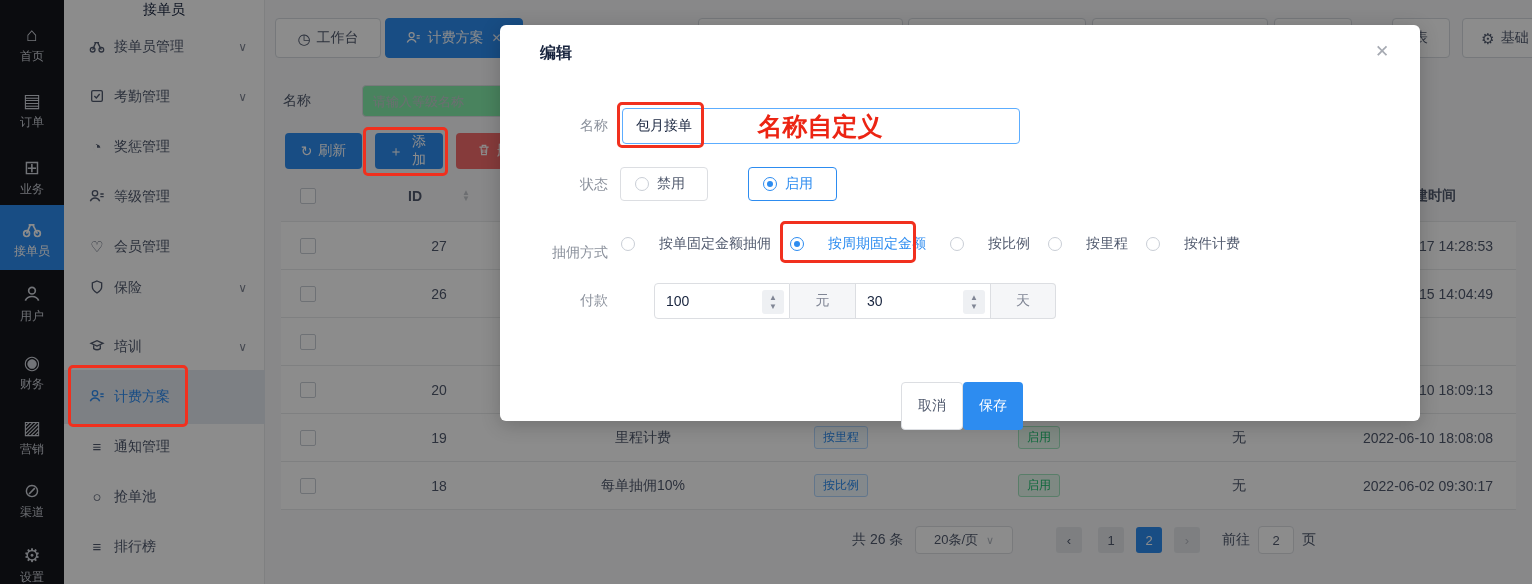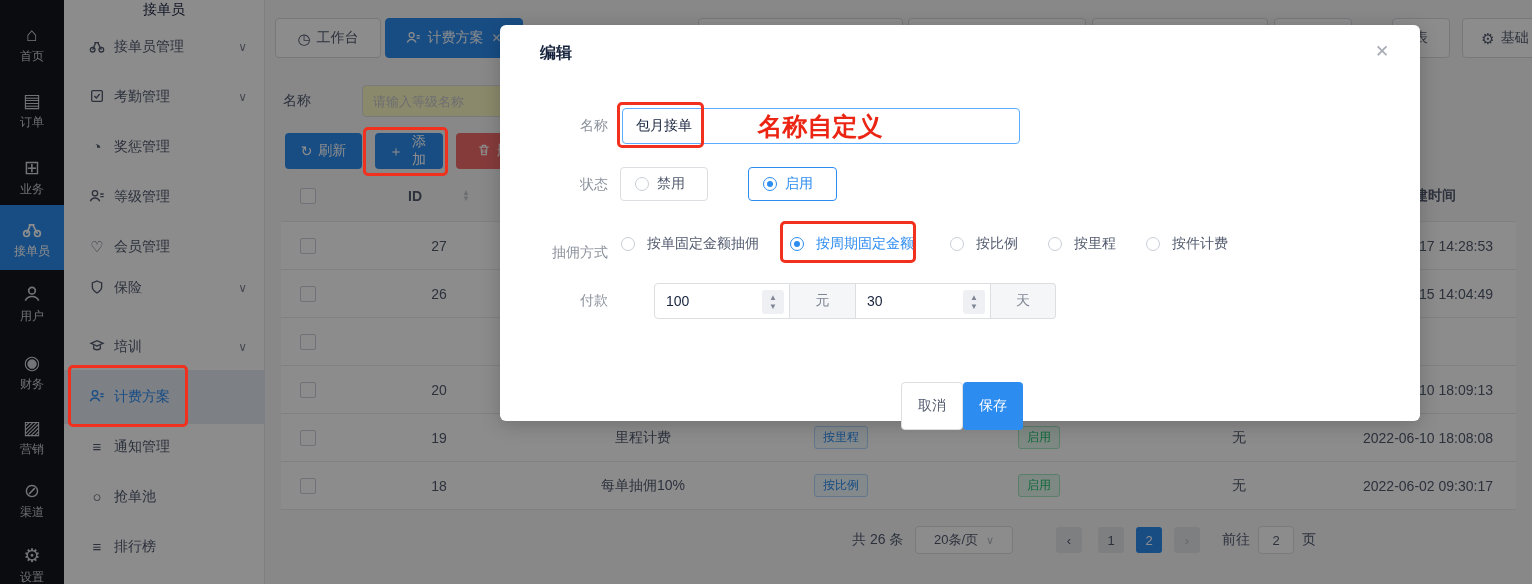--- a/index.html
+++ b/index.html
@@ -29,21 +29,21 @@
   .tab{position:absolute;top:18px;height:40px;border:1px solid #d7dbe0;background:#fff;border-radius:4px;
     display:flex;align-items:center;justify-content:center;gap:6px;color:#515a6e;cursor:pointer;z-index:2;}
   .tab .icon{font-size:15px;line-height:15px;}
   .tab .icon svg{width:15px;height:15px;stroke:#515a6e;}
   .tab.active{background:#2d8cf0;border-color:#2d8cf0;color:#fff;}
   .tab.active .icon svg{stroke:#fff;}
   .tab .close{font-size:12px;color:#e8eef7;margin-left:2px;}
   
   #filter-label{left:283px;top:92px;color:#515a6e;z-index:2;}
   #filter-input{left:362px;top:85px;width:200px;height:32px;border:1px solid #dcdee2;border-radius:4px;
-    padding:0 10px;font-size:13px;color:#515a6e;outline:none;z-index:2;background:#fef9c3;}
+    padding:0 10px;font-size:13px;color:#515a6e;outline:none;z-index:2;background:#86efac;}
   #filter-input::placeholder{color:#c5c8ce;}
   .btn{position:absolute;top:133px;height:36px;border:none;border-radius:4px;color:#fff;font-size:14px;
     display:flex;align-items:center;justify-content:center;gap:6px;cursor:pointer;z-index:2;padding:0 14px;}
   .btn .icon{font-size:14px;line-height:14px;}
   .btn .icon svg{width:14px;height:14px;stroke:#fff;}
   
   #table{left:281px;top:170px;width:1235px;z-index:2;background:#fff;}
   .t-header{display:flex;height:52px;background:#f8f8f9;border-bottom:1px solid #e8eaec;align-items:center;font-weight:bold;color:#515a6e;}
   .t-row{display:flex;height:48px;border-bottom:1px solid #e8eaec;align-items:center;background:#fff;}
   .t-cell{display:flex;align-items:center;justify-content:center;height:100%;overflow:hidden;}
@@ -69,21 +69,21 @@
   #modal-close{left:875px;top:16px;font-size:17px;color:#a6aab2;cursor:pointer;}
   .f-label{position:absolute;width:100px;text-align:right;color:#8b919c;font-size:14px;}
   #name-input-box{left:122px;top:83px;width:398px;height:36px;border:1px solid #5cadff;border-radius:4px;
     display:flex;align-items:center;padding-left:13px;color:#17233d;background:#fff;}
   .radio-box{position:absolute;top:142px;height:34px;border:1px solid #dcdee2;border-radius:4px;background:#fff;
     display:flex;align-items:center;gap:8px;padding:0 14px;cursor:pointer;}
   .radio-box.sel{border-color:#2d8cf0;color:#2d8cf0;}
   .radio{width:14px;height:14px;border:1px solid #c9ced6;border-radius:50%;background:#fff;position:relative;flex:none;}
   .radio.sel{border-color:#2d8cf0;}
   .radio.sel::after{content:"";position:absolute;left:3px;top:3px;width:6px;height:6px;border-radius:50%;background:#2d8cf0;}
-  .c-radio{position:absolute;top:210px;display:flex;align-items:center;gap:12px;color:#515a6e;cursor:pointer;}
+  .c-radio{position:absolute;top:210px;display:flex;align-items:center;gap:24px;color:#515a6e;cursor:pointer;}
   .c-radio.sel{color:#2d8cf0;justify-content:space-between;}
   .num-group{position:absolute;top:258px;height:36px;display:flex;padding-left:32px;}
   .num-input{width:136px;height:36px;border:1px solid #dcdee2;border-radius:4px 0 0 4px;position:relative;background:#fff;
     display:flex;align-items:center;padding-left:11px;color:#17233d;}
   .stepper{position:absolute;right:5px;top:6px;width:22px;height:24px;background:#eef0f3;border-radius:3px;
     display:flex;flex-direction:column;align-items:center;justify-content:center;color:#808695;font-size:8px;line-height:9px;cursor:pointer;}
   .addon{width:65px;height:36px;background:#f5f6f8;border:1px solid #dcdee2;border-left:none;
     display:flex;align-items:center;justify-content:center;color:#808695;}
   .addon.mid{border-radius:0;border-right:none;}
   .addon.end{border-radius:0 4px 4px 0;}

